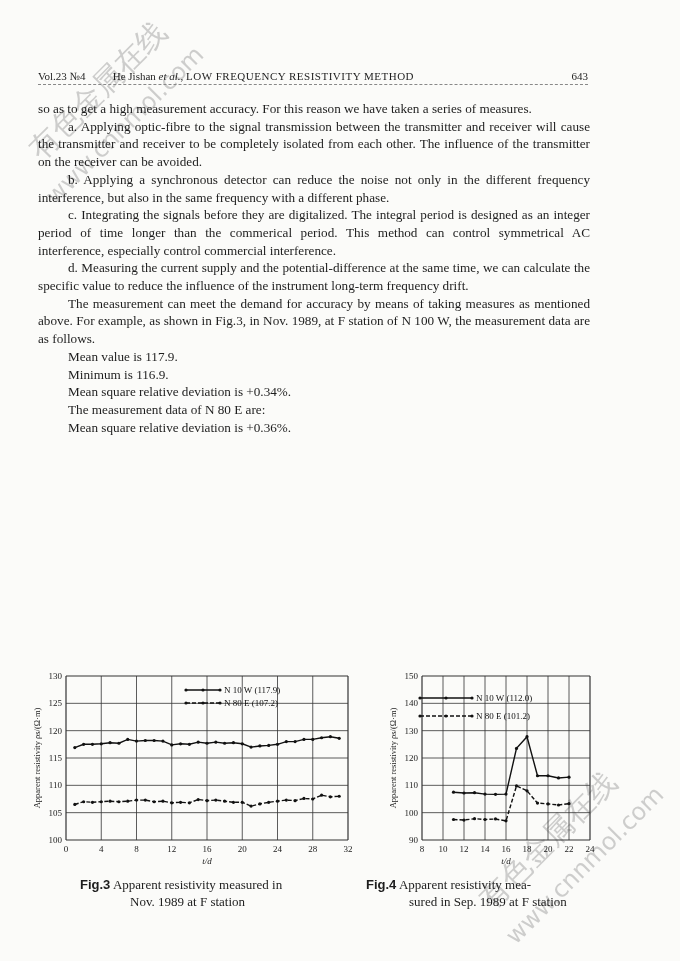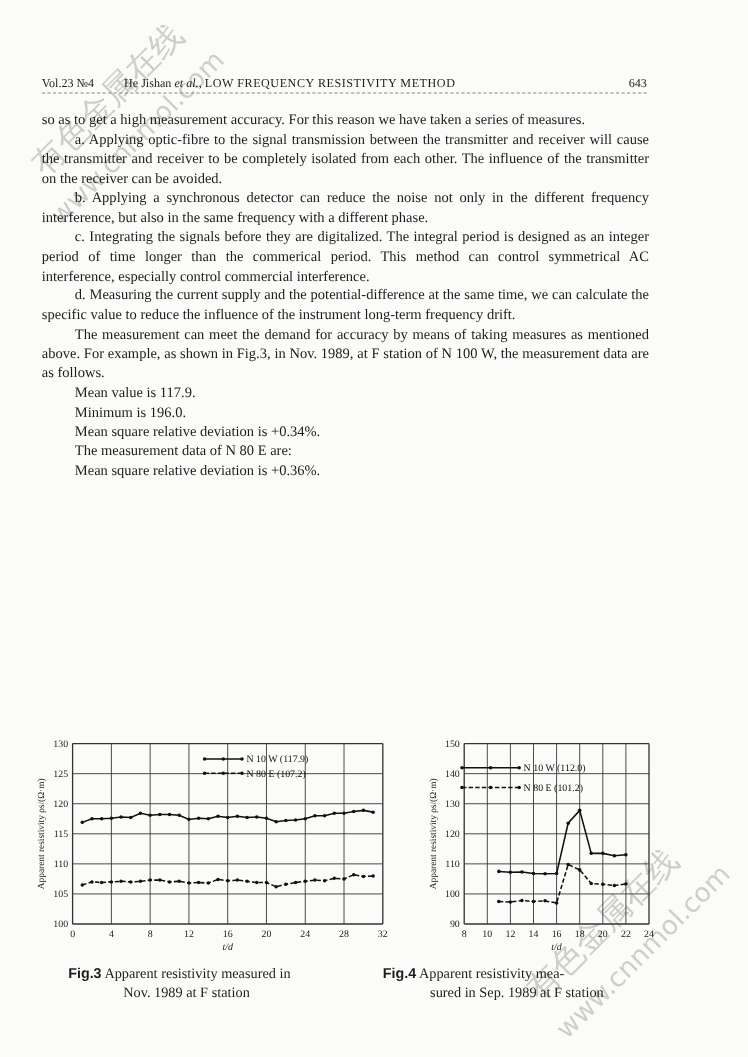--- a/index.html
+++ b/index.html
@@ -11,21 +11,21 @@
   .header .title { letter-spacing:0.5px; }
   .header .page { position:absolute; right:0; top:0; }
   .body { position:absolute; left:38px; top:100px; width:552px; font-size:13.2px; line-height:17.7px; }
   .body p { margin:0; text-align:justify; }
   .ind { text-indent:30px; }
   .li { padding-left:30px; }
   .sec { font-family:"Liberation Sans", sans-serif; font-weight:bold; font-size:12.5px; margin:17px 0 12px 0 !important; letter-spacing:0.3px; }
   .sec .num { font-weight:normal; margin-right:8px; }
   .fig { position:absolute; }
   .fig svg text { font-family:"Liberation Serif", serif; }
-  .cap { position:absolute; font-size:13px; line-height:17px; }
+  .cap { position:absolute; font-size:13px; line-height:17px;margin-left:18px; }
   .cap .lbl { font-family:"Liberation Sans", sans-serif; font-weight:bold; }
   .wm { position:absolute; color:rgba(120,120,120,0.35); font-family:"DejaVu Sans", sans-serif; font-size:30px;
         transform:rotate(-45deg); transform-origin:left top; white-space:nowrap; pointer-events:none; }
 </style>
 </head>
 <body>
 
 <div class="wm" style="left:20px; top:140px;">有色金属在线</div>
 <div class="wm" style="left:40px; top:190px; font-size:24px;">www.cnnmol.com</div>
 <div class="wm" style="left:470px; top:890px;">有色金属在线</div>
@@ -42,21 +42,21 @@
 <div class="body">
   <p>so as to get a high measurement accuracy. For this reason we have taken a series of measures.</p>
   <p class="ind">a. Applying optic-fibre to the signal transmission between the transmitter and receiver will cause the transmitter and receiver to be completely isolated from each other. The influence of the transmitter on the receiver can be avoided.</p>
   <p class="ind">b. Applying a synchronous detector can reduce the noise not only in the different frequency interference, but also in the same frequency with a different phase.</p>
   <p class="ind">c. Integrating the signals before they are digitalized. The integral period is designed as an integer period of time longer than the commerical period. This method can control symmetrical AC interference, especially control commercial interference.</p>
   <p class="ind">d. Measuring the current supply and the potential-difference at the same time, we can calculate the specific value to reduce the influence of the instrument long-term frequency drift.</p>
 
 
   <p class="ind">The measurement can meet the demand for accuracy by means of taking measures as mentioned above. For example, as shown in Fig.3, in Nov. 1989, at F station of N 100 W, the measurement data are as follows.</p>
   <p class="li">Mean value is 117.9.</p>
-  <p class="li">Minimum is 196.0.</p>
+  <p class="li">Minimum is 116.9.</p>
   <p class="li">Mean square relative deviation is +0.34%.</p>
   <p class="li">The measurement data of N 80 E are:</p>
   <p class="li">Mean square relative deviation is +0.36%.</p>
 </div>
 
 <div class="fig" style="left:28px; top:664px;">
   <svg id="chart0" width="330" height="210">
       <line x1="38" x2="38" y1="12" y2="176" stroke="#333" stroke-width="1.2"></line>
       <text x="38" y="188" font-size="9" text-anchor="middle" fill="#222">0</text>
       <line x1="73.25" x2="73.25" y1="12" y2="176" stroke="#333" stroke-width="0.8"></line>

